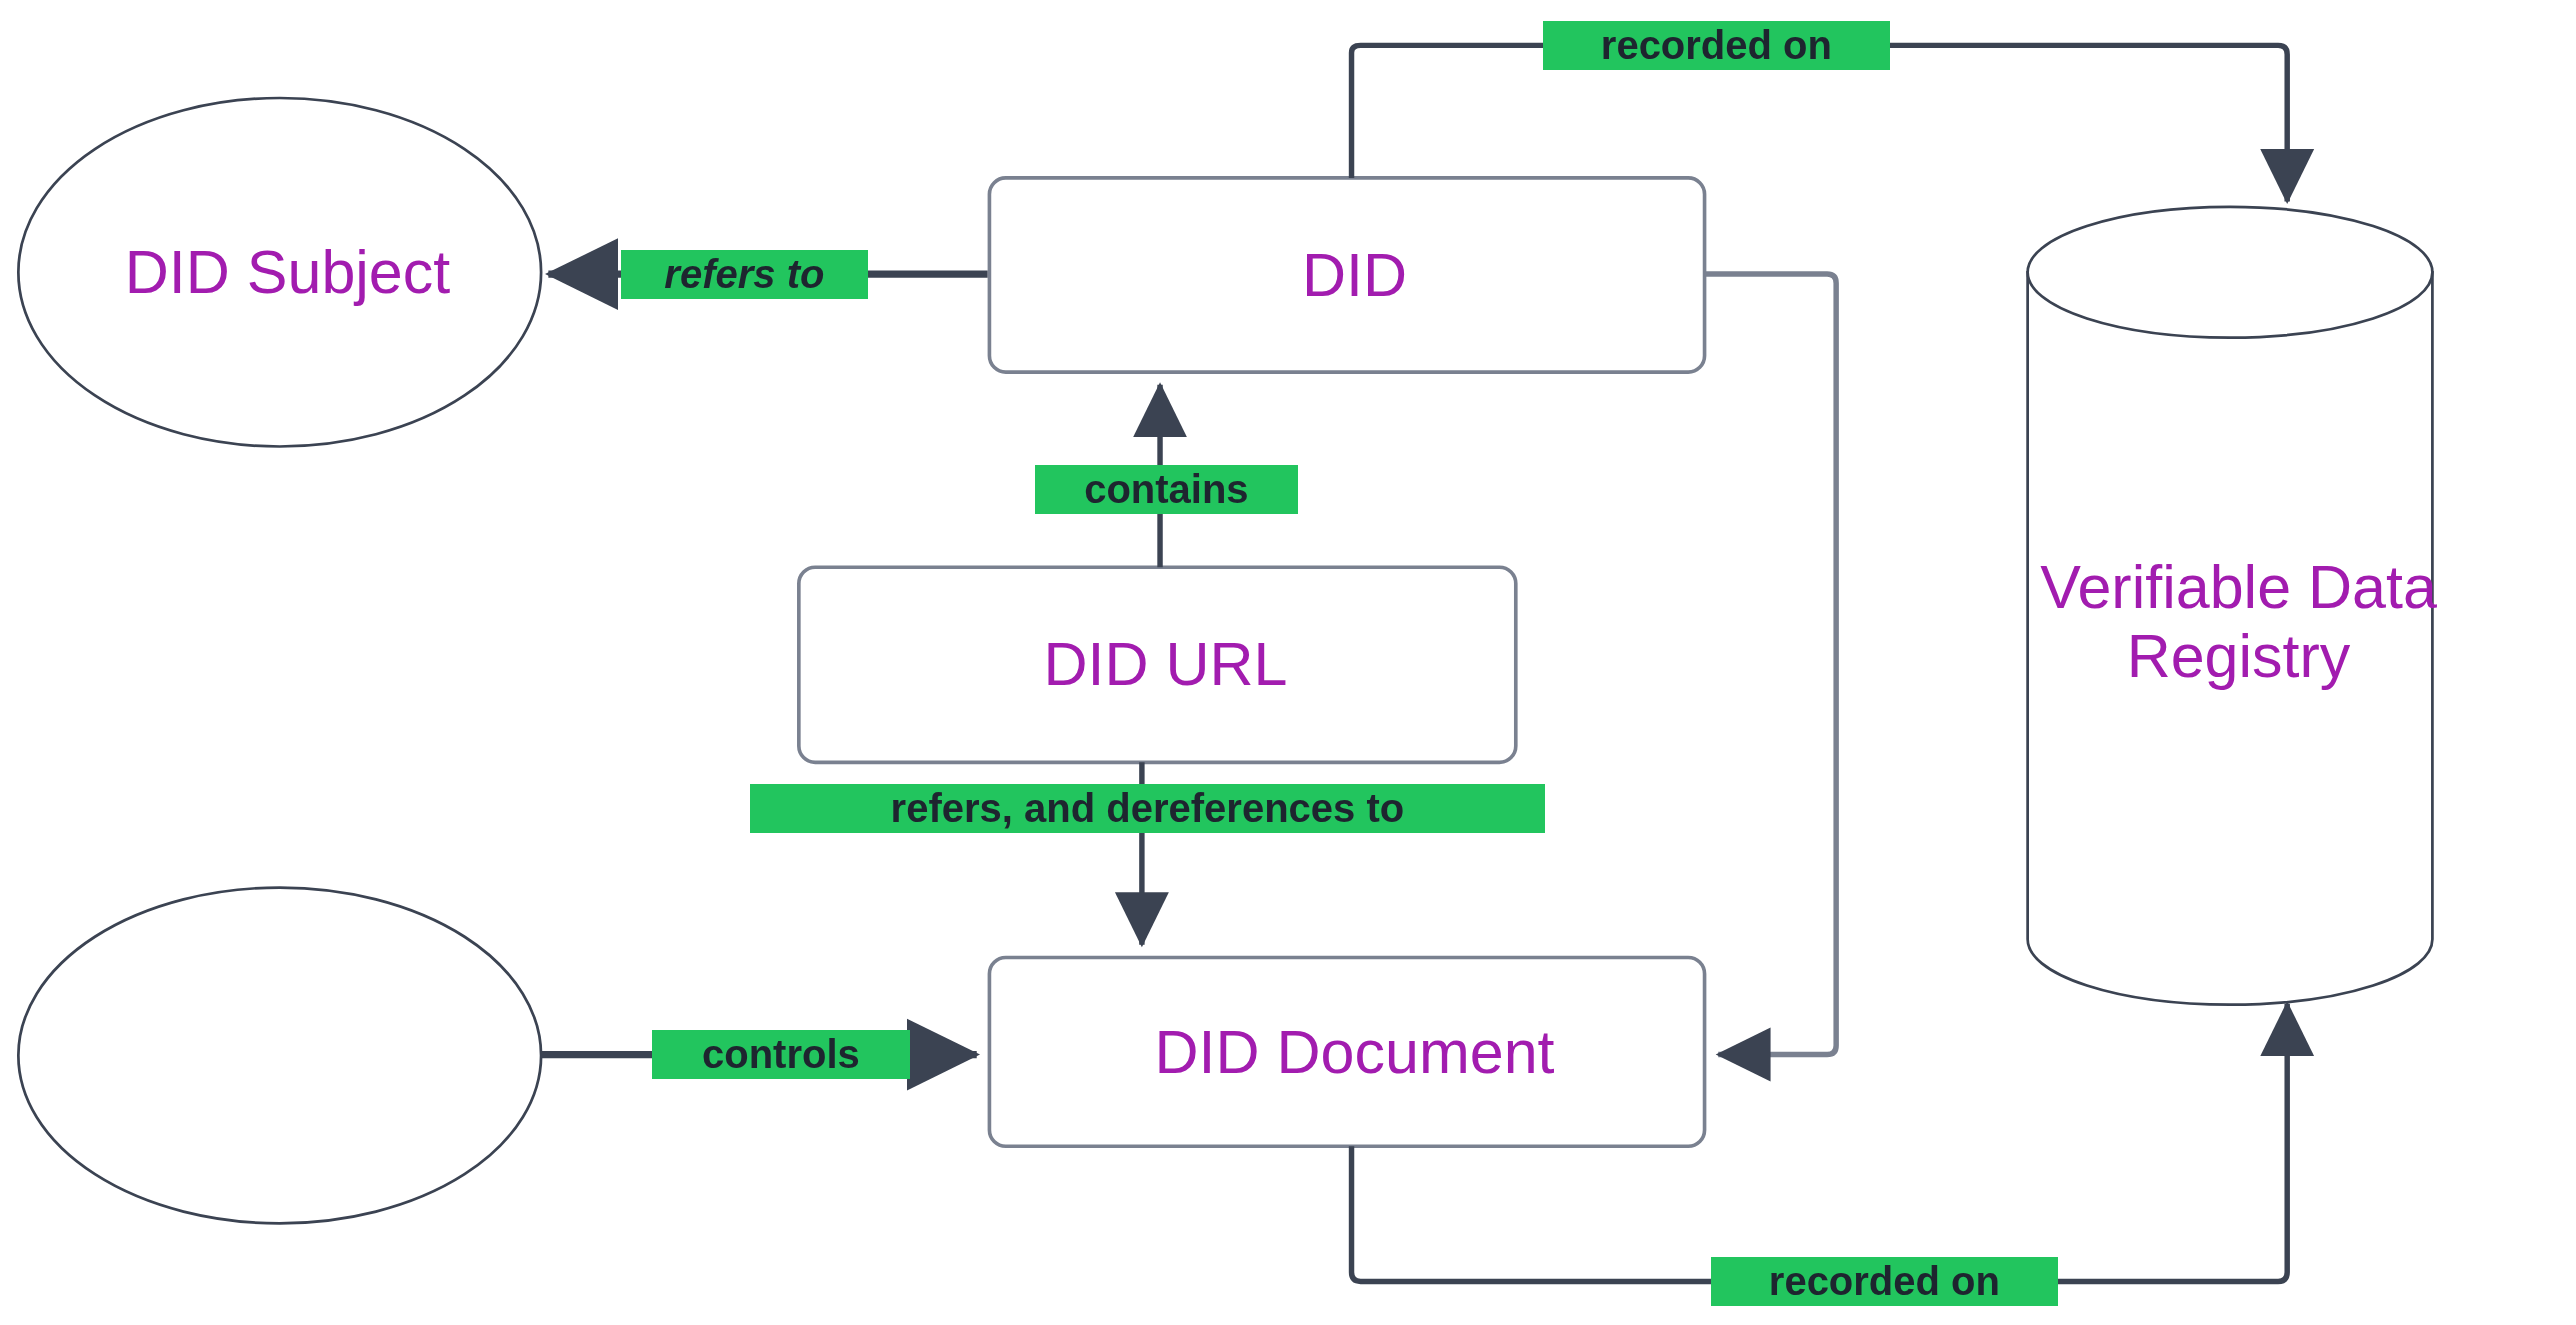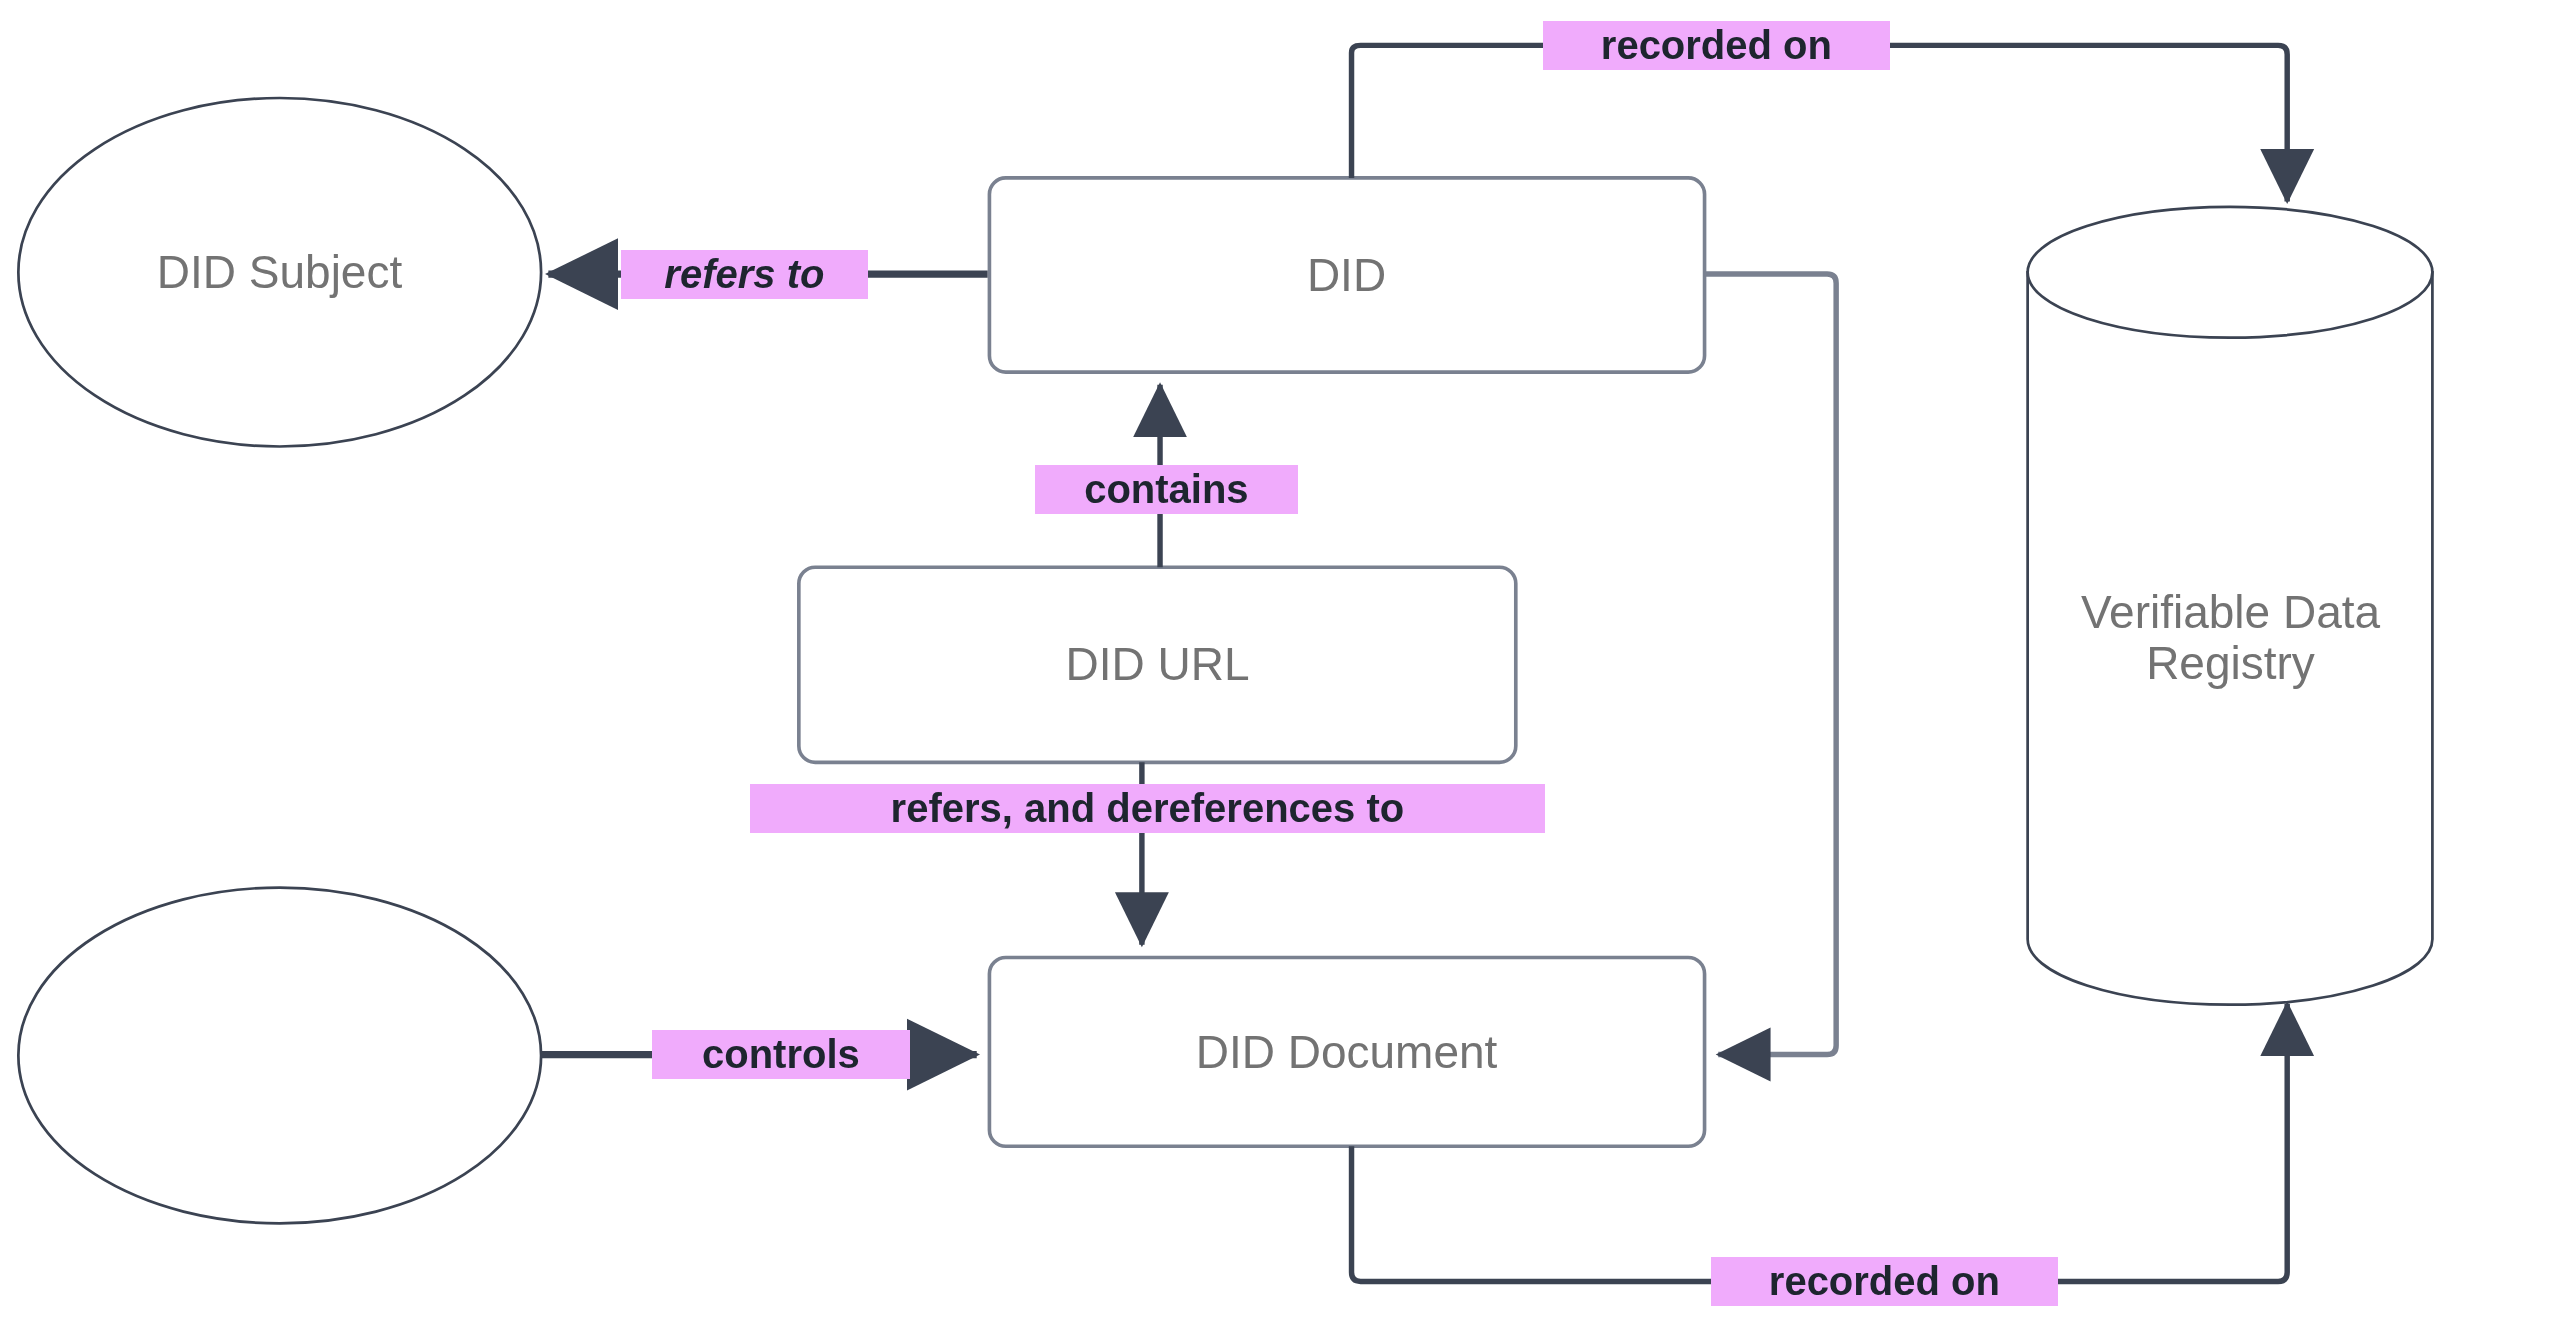--- a/index.html
+++ b/index.html
@@ -1,27 +1,27 @@
 <!DOCTYPE html>
 <html style="font-size:14.5px"><head>
 <meta charset="utf-8">
 <style>
   html,body{margin:0;padding:0;background:#ffffff;}
   body{width:2576px;height:1325px;font-family:"Liberation Sans",sans-serif;overflow:hidden;}
   #stage{position:relative;width:2576px;height:1325px;background:#fff;}
   svg#diagram{position:absolute;left:0;top:0;width:2576px;height:1325px;}
   .node-label{
     position:absolute;display:flex;align-items:center;justify-content:center;
-    text-align:center;color:#737373;font-size:46px;font-weight:400;line-height:1.12;
-    font-family:"Liberation Sans",sans-serif;pointer-events:none;
+    text-align:center;color:#a21caf;font-size:61px;font-weight:400;line-height:1.12;
+    font-family:"Liberation Sans",sans-serif;pointer-events:none;padding-left:8px;
   }
   .edge-label{
     position:absolute;display:flex;align-items:center;justify-content:center;
     color:#1e252f;font-size:40px;font-weight:700;white-space:nowrap;
-    background:#f0abfc;font-family:"Liberation Sans",sans-serif;padding:0 5.4px;
+    background:#22c55e;font-family:"Liberation Sans",sans-serif;padding:0 5.4px;
   }
 </style>
 </head>
 <body>
 
 <div id="stage">
 
   <svg id="diagram" viewBox="0 0 2838 1460">
     <defs>
       <marker id="arrowDark" viewBox="0 0 12 12" refX="10.5" refY="6" markerWidth="11" markerHeight="11" orient="auto-start-reverse">

